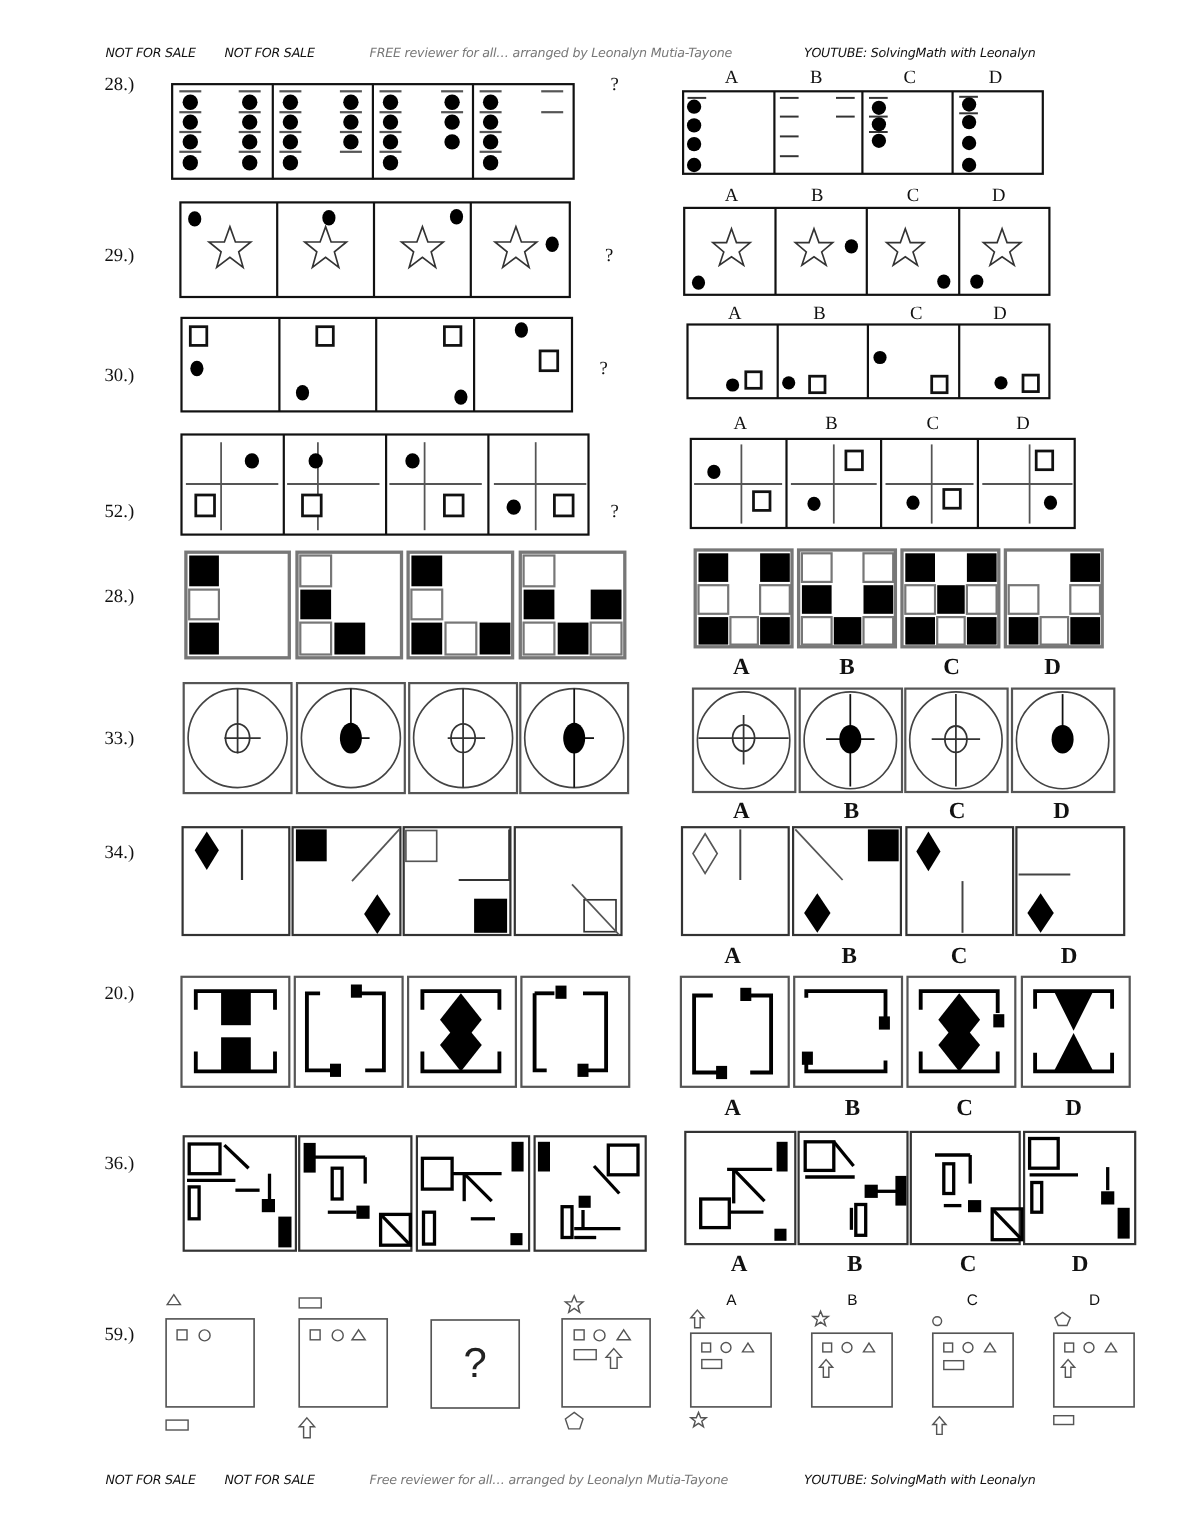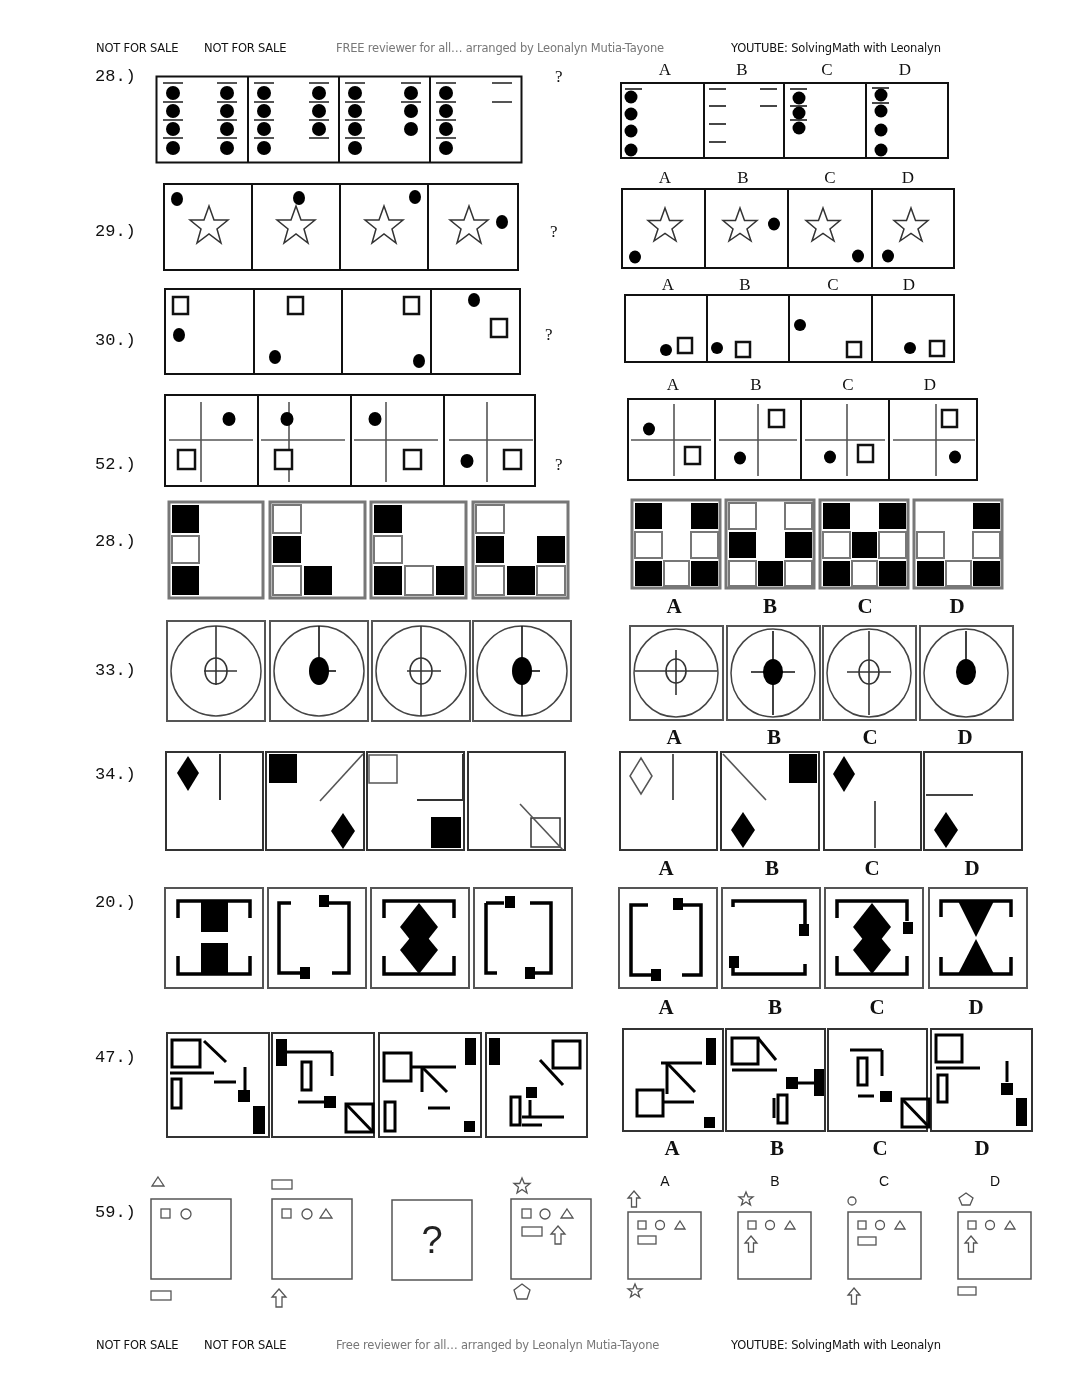--- a/index.html
+++ b/index.html
@@ -1,19 +1,19 @@
 <!DOCTYPE html>
 <html><head>
 <meta charset="utf-8">
 <style>
   html, body { margin: 0; padding: 0; background: #ffffff; }
   body { width: 1080px; height: 1397px; position: relative; overflow: hidden; font-family: "Liberation Sans", sans-serif; color: #111; }
-  .hdr { position: absolute; font-family: "DejaVu Sans", sans-serif; font-size: 11.5px; color: #111; white-space: nowrap; letter-spacing: -0.2px; text-align: center; }
+  .hdr { position: absolute; font-family: "DejaVu Sans", sans-serif; font-size: 11.5px; font-style: italic; color: #111; white-space: nowrap; letter-spacing: -0.2px; text-align: center; }
   .hdr.grey { color: #777; margin-left: 12px; }
-  .qnum { position: absolute; font-family: Liberation Mono, monospace; font-size: 17px; color: #111; }
+  .qnum { position: absolute; font-family: Liberation Serif, serif; font-size: 17px; color: #111; }
   .qmark { position: absolute; font-family: "Liberation Serif", serif; font-size: 17px; color: #111; }
   .lbl { position: absolute; font-family: "Liberation Serif", serif; font-size: 17px; color: #111; text-align: center; width: 30px; }
   .lbl.bold { font-weight: bold; font-size: 21px; }
   .lbl.sans { font-family: "Liberation Sans", sans-serif; font-size: 14px; }
   svg.fig { position: absolute; overflow: visible; }
 </style>
 </head>
 <body>
 
 <div class="hdr" style="left:96px;top:41px">NOT FOR SALE</div>
@@ -27,21 +27,21 @@
 <div class="hdr" style="left:731px;top:1338px">YOUTUBE: SolvingMath with Leonalyn</div>
 
 <div class="qnum" style="left:95px;top:67px">28.)</div>
 <div class="qnum" style="left:95px;top:222px">29.)</div>
 <div class="qnum" style="left:95px;top:331px">30.)</div>
 <div class="qnum" style="left:95px;top:455px">52.)</div>
 <div class="qnum" style="left:95px;top:532px">28.)</div>
 <div class="qnum" style="left:95px;top:661px">33.)</div>
 <div class="qnum" style="left:95px;top:765px">34.)</div>
 <div class="qnum" style="left:95px;top:893px">20.)</div>
-<div class="qnum" style="left:95px;top:1048px">47.)</div>
+<div class="qnum" style="left:95px;top:1048px">36.)</div>
 <div class="qnum" style="left:95px;top:1203px">59.)</div>
 
 <div class="qmark" style="left:555px;top:67px">?</div>
 <div class="qmark" style="left:550px;top:222px">?</div>
 <div class="qmark" style="left:545px;top:325px">?</div>
 <div class="qmark" style="left:555px;top:455px">?</div>
 
 <svg class="fig" style="left:155px;top:75px" width="368" height="90">
   <rect x="1.5" y="1.5" width="365" height="86" fill="#fff" stroke="#111" stroke-width="2"></rect>
   <line x1="93" y1="1" x2="93" y2="88" stroke="#111" stroke-width="2"></line>

